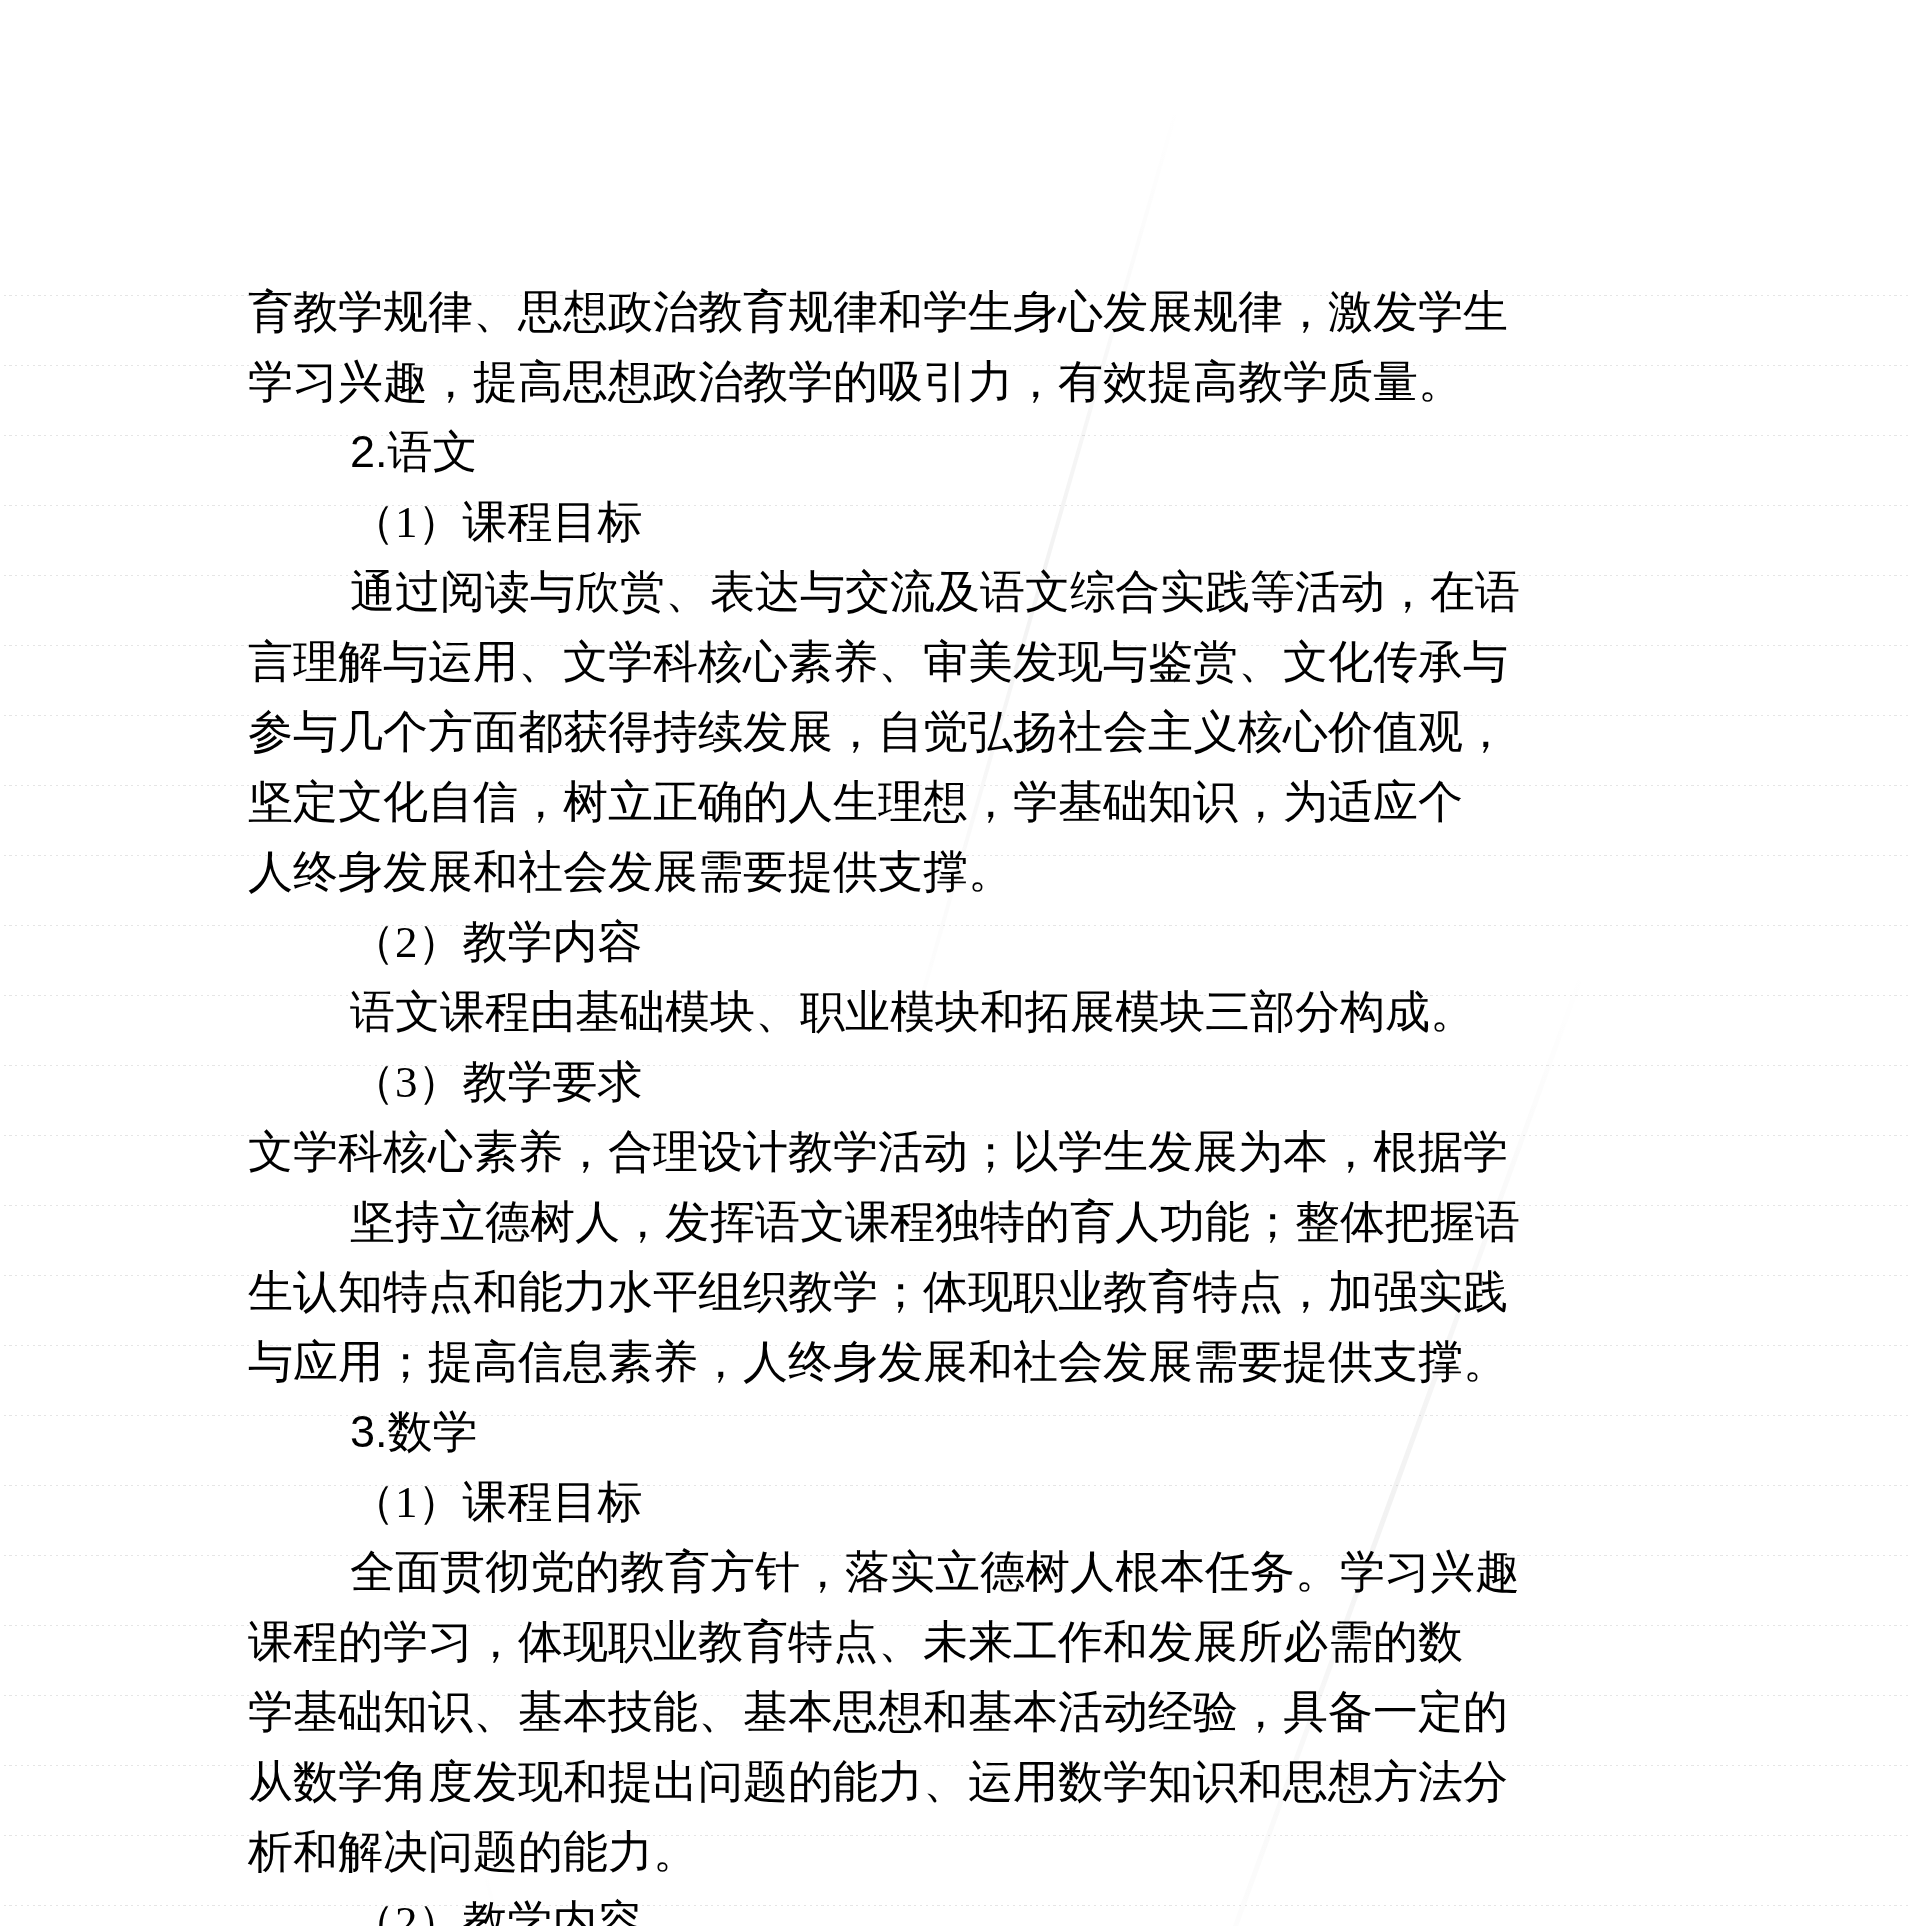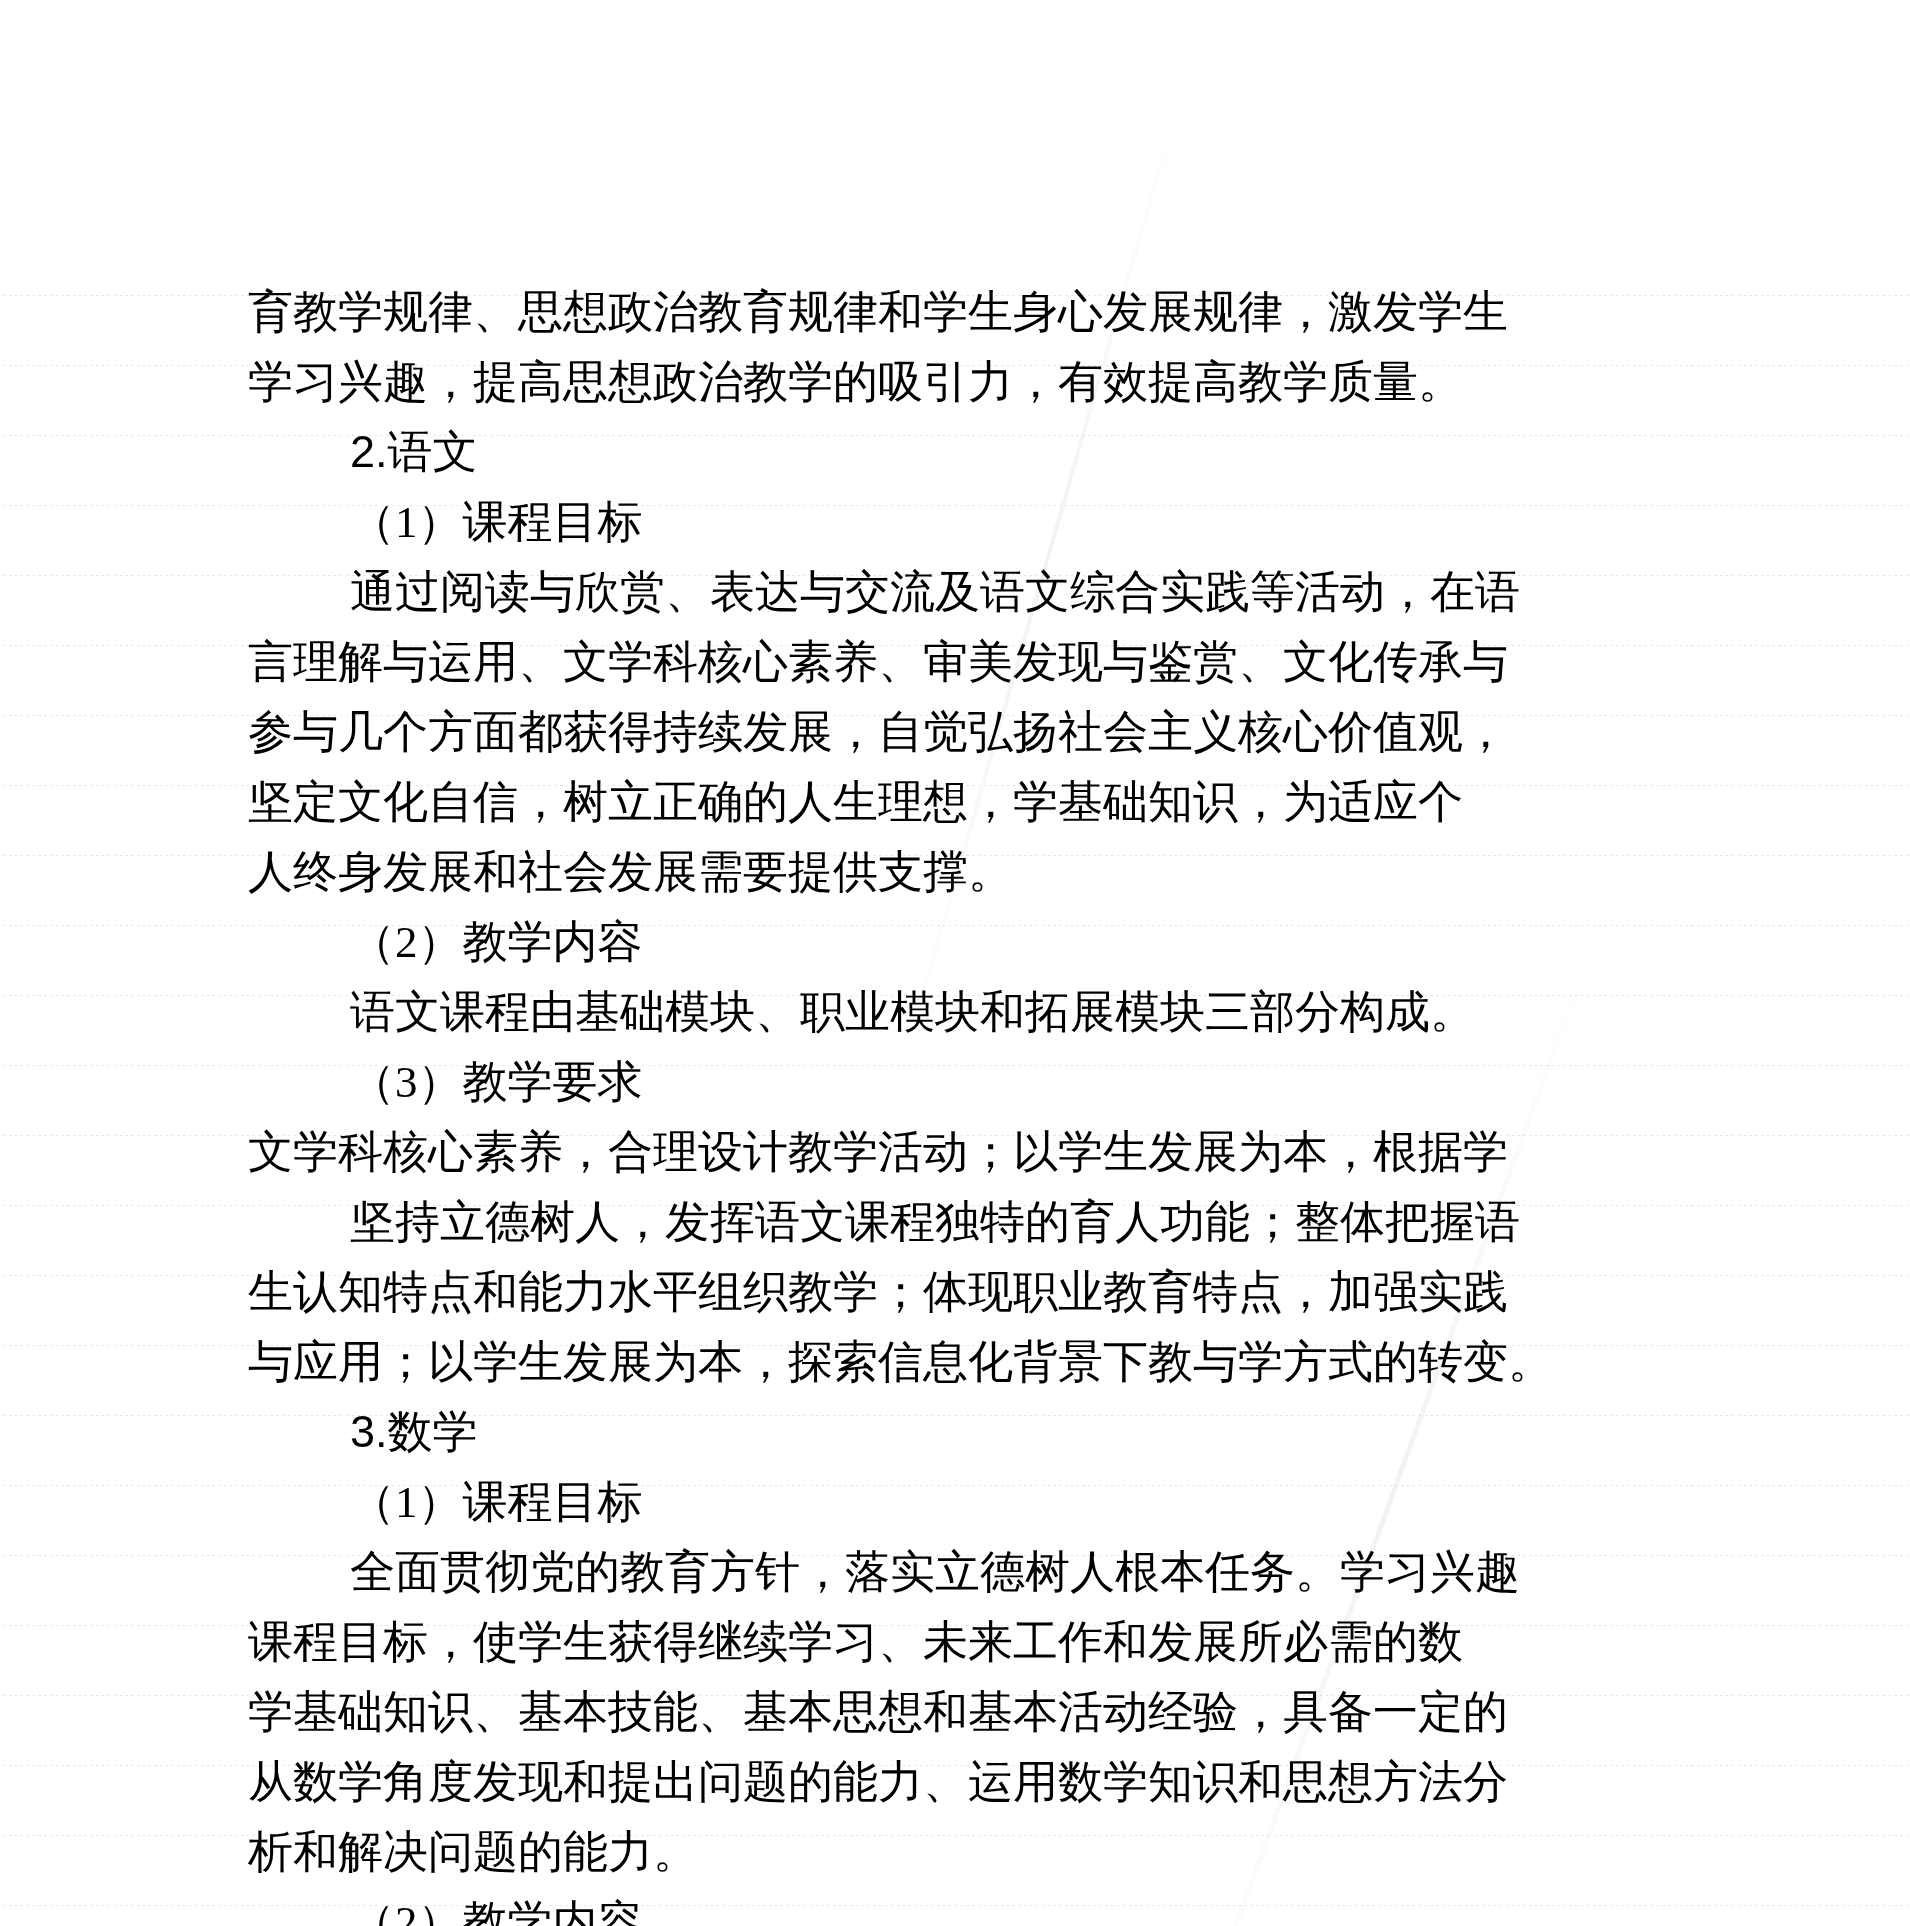--- a/index.html
+++ b/index.html
@@ -64,25 +64,25 @@
     <div class="line">言理解与运用、文学科核心素养、审美发现与鉴赏、文化传承与</div>
     <div class="line">参与几个方面都获得持续发展，自觉弘扬社会主义核心价值观，</div>
     <div class="line">坚定文化自信，树立正确的人生理想，学基础知识，为适应个</div>
     <div class="line">人终身发展和社会发展需要提供支撑。</div>
     <div class="line ind">（2）教学内容</div>
     <div class="line ind">语文课程由基础模块、职业模块和拓展模块三部分构成。</div>
     <div class="line ind">（3）教学要求</div>
     <div class="line">文学科核心素养，合理设计教学活动；以学生发展为本，根据学</div>
     <div class="line ind">坚持立德树人，发挥语文课程独特的育人功能；整体把握语</div>
     <div class="line">生认知特点和能力水平组织教学；体现职业教育特点，加强实践</div>
-    <div class="line">与应用；以学生发展为本，探索信息化背景下教与学方式的转变。</div>
+    <div class="line">与应用；提高信息素养，人终身发展和社会发展需要提供支撑。</div>
     <div class="line ind heading">3.数学</div>
     <div class="line ind">（1）课程目标</div>
     <div class="line ind">全面贯彻党的教育方针，落实立德树人根本任务。学习兴趣</div>
-    <div class="line">课程目标，使学生获得继续学习、未来工作和发展所必需的数</div>
+    <div class="line">课程的学习，体现职业教育特点、未来工作和发展所必需的数</div>
     <div class="line">学基础知识、基本技能、基本思想和基本活动经验，具备一定的</div>
     <div class="line">从数学角度发现和提出问题的能力、运用数学知识和思想方法分</div>
     <div class="line">析和解决问题的能力。</div>
     <div class="line ind">（2）教学内容</div>
 
   </div>
 
 </div>
 
 

